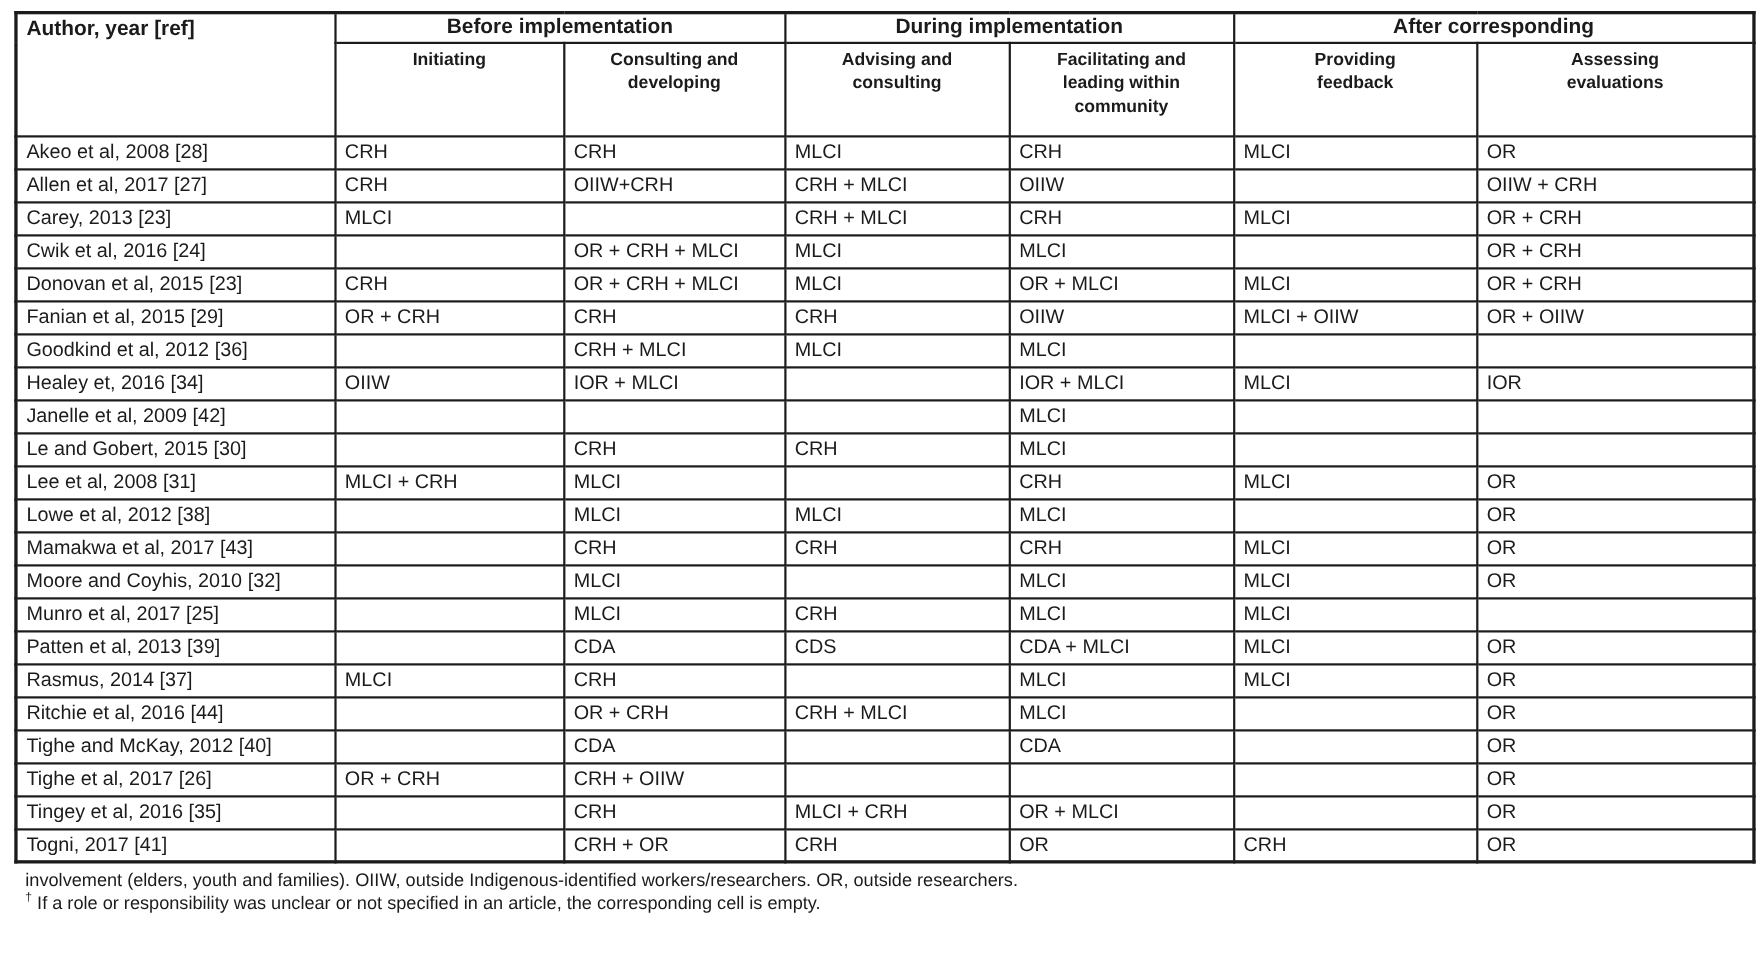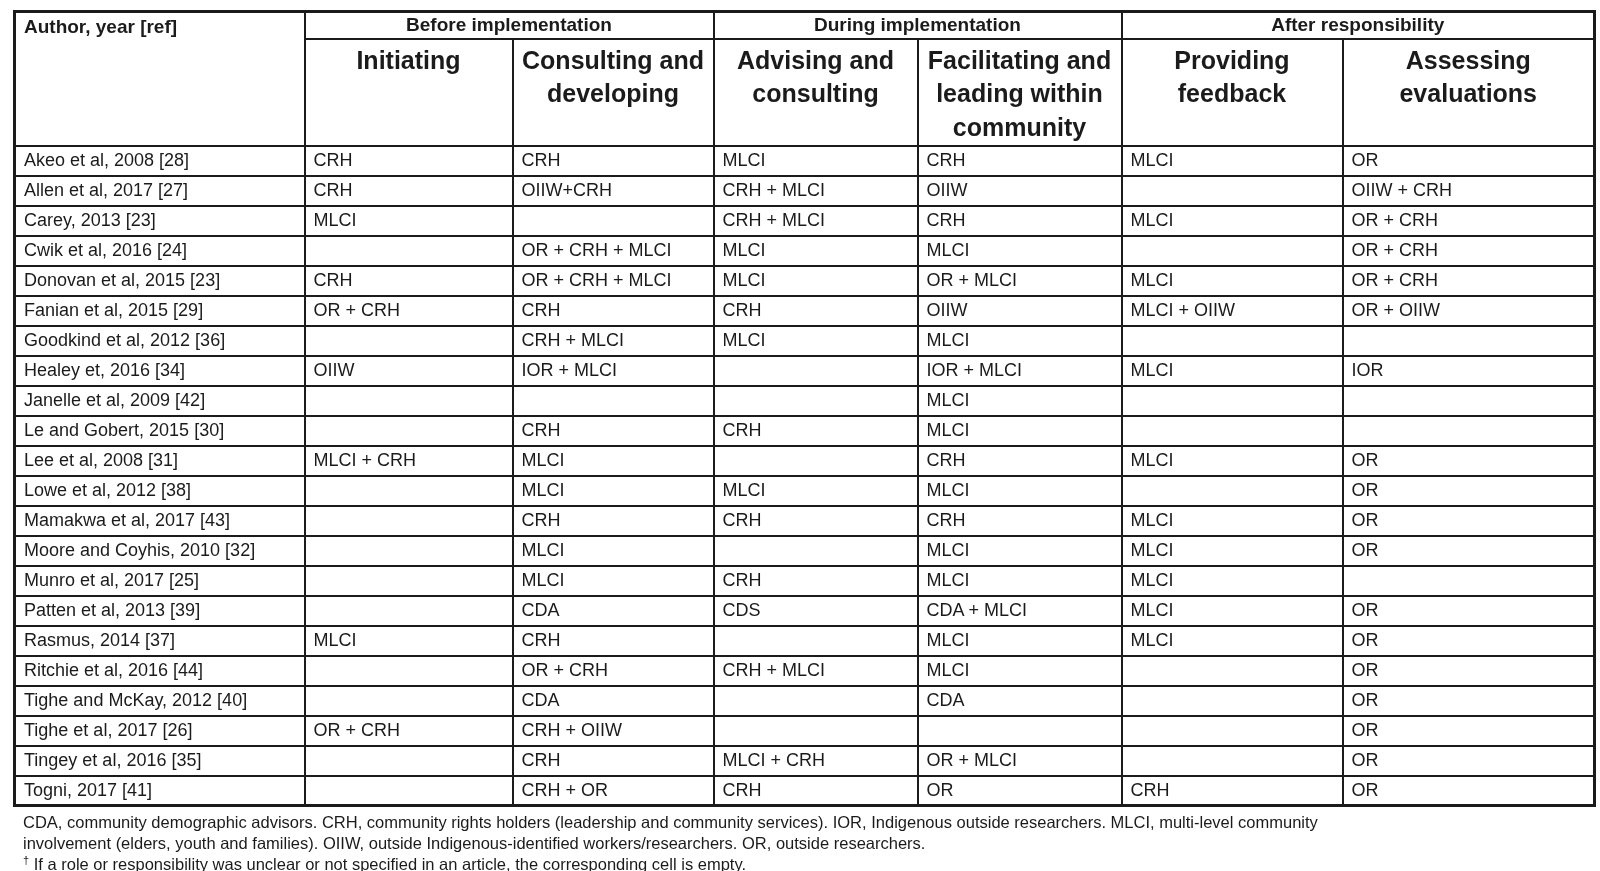--- a/index.html
+++ b/index.html
@@ -43,21 +43,21 @@
     height:27px;
     padding:1px 4px;
     font-size:19px;
     font-weight:bold;
   }
   th.sub{
     text-align:center;
     vertical-align:top;
     height:85px;
     padding:4px 6px 0 6px;
-    font-size:25px;
+    font-size:16px;
     font-weight:bold;
     white-space:pre-line;
     line-height:1.35;
   }
   tbody td{
     height:30px;
     vertical-align:middle;
     padding:0 6px 0 8px;
     font-size:18px;
     white-space:nowrap;
@@ -87,21 +87,21 @@
       <col style="width:204px">
       <col style="width:204px">
       <col style="width:221px">
       <col style="width:252px">
     </colgroup>
     <thead>
       <tr>
         <th class="author-head" rowspan="2">Author, year [ref]</th>
         <th class="group" colspan="2">Before implementation</th>
         <th class="group" colspan="2">During implementation</th>
-        <th class="group" colspan="2">After responsibility</th>
+        <th class="group" colspan="2">After corresponding</th>
       </tr>
       <tr>
         <th class="sub">Initiating</th>
         <th class="sub">Consulting and
 developing</th>
         <th class="sub">Advising and
 consulting</th>
         <th class="sub">Facilitating and
 leading within
 community</th>
@@ -308,19 +308,18 @@
           <td>CRH</td>
           <td>OR</td>
           <td>CRH</td>
           <td>OR</td>
         </tr>
       </tbody>
   </table>
 
   <div class="footnotes">
     <div class="legend">
-      <span>CDA, community demographic advisors. CRH, community rights holders (leadership and community services). IOR, Indigenous outside researchers. MLCI, multi-level community</span>
       <span>involvement (elders, youth and families). OIIW, outside Indigenous-identified workers/researchers. OR, outside researchers.</span>
     </div>
     <div class="dagger-note"><sup>†</sup> <span>If a role or responsibility was unclear or not specified in an article, the corresponding cell is empty.</span></div>
   </div>
 
 </div>
 
 </body></html>

